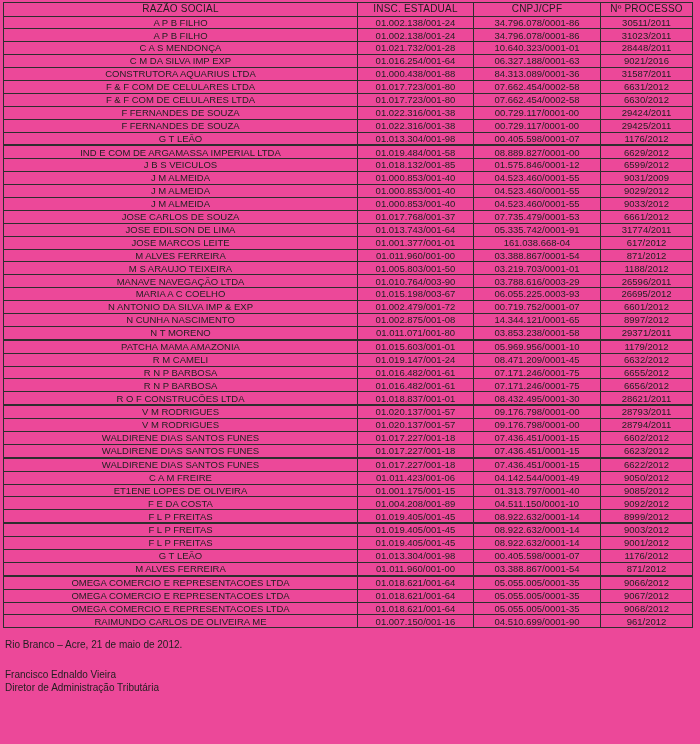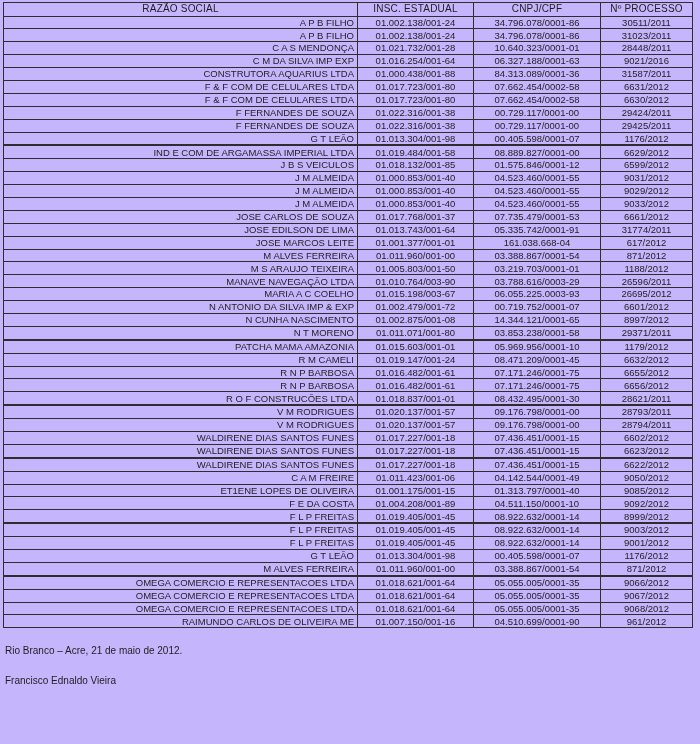--- a/index.html
+++ b/index.html
@@ -6,21 +6,21 @@
     margin: 0;
     padding: 0;
     background: #ffffff;
     font-family: "Liberation Sans", sans-serif;
     color: #1f1f1f;
   }
   .page {
     position: relative;
     width: 700px;
     height: 744px;
-    background: #c4b5fd;
+    background: #ec4899;
     overflow: hidden;
   }
   table.doc-table {
     border-collapse: collapse;
     table-layout: fixed;
     width: 689px;
     margin: 2px 0 0 3px;
   }
   table.doc-table th,
   table.doc-table td {
@@ -32,28 +32,28 @@
     white-space: nowrap;
     overflow: hidden;
     font-weight: normal;
   }
   table.doc-table th {
     height: 12.5px;
     font-size: 10px;
     text-align: center;
     letter-spacing: 0.2px;
   }
-  td.c-name { text-align: right; }
+  td.c-name { text-align: center; }
   td.c-insc, td.c-cnpj, td.c-proc { text-align: center; }
   tr.thick th, tr.thick td { border-bottom-width: 2px; }
   .footer-block {
     margin-left: 5px;
   }
   .place-date {
-    margin-top: 17px;
+    margin-top: 11px;
     font-size: 10px;
   }
   .signer-name {
     margin-top: 19px;
     font-size: 10px;
   }
   .signer-title {
     margin-top: 2px;
     font-size: 10px;
   }
@@ -161,21 +161,21 @@
     <td class="c-name">J B S VEICULOS</td>
     <td class="c-insc">01.018.132/001-85</td>
     <td class="c-cnpj">01.575.846/0001-12</td>
     <td class="c-proc">6599/2012</td>
   </tr>
 
   <tr>
     <td class="c-name">J M ALMEIDA</td>
     <td class="c-insc">01.000.853/001-40</td>
     <td class="c-cnpj">04.523.460/0001-55</td>
-    <td class="c-proc">9031/2012</td>
+    <td class="c-proc">9031/2009</td>
   </tr>
 
   <tr>
     <td class="c-name">J M ALMEIDA</td>
     <td class="c-insc">01.000.853/001-40</td>
     <td class="c-cnpj">04.523.460/0001-55</td>
     <td class="c-proc">9029/2012</td>
   </tr>
 
   <tr>
@@ -410,16 +410,17 @@
     <td class="c-insc">01.007.150/001-16</td>
     <td class="c-cnpj">04.510.699/0001-90</td>
     <td class="c-proc">961/2012</td>
   </tr>
 </tbody>
   </table>
 
   <div class="footer-block">
     <div class="place-date">Rio Branco – Acre, 21 de maio de 2012.</div>
     <div class="signer-name">Francisco Ednaldo Vieira</div>
+    <div class="signer-title">Diretor de Administração Tributária</div>
 
   </div>
 
 </div>
 
 </body></html>

